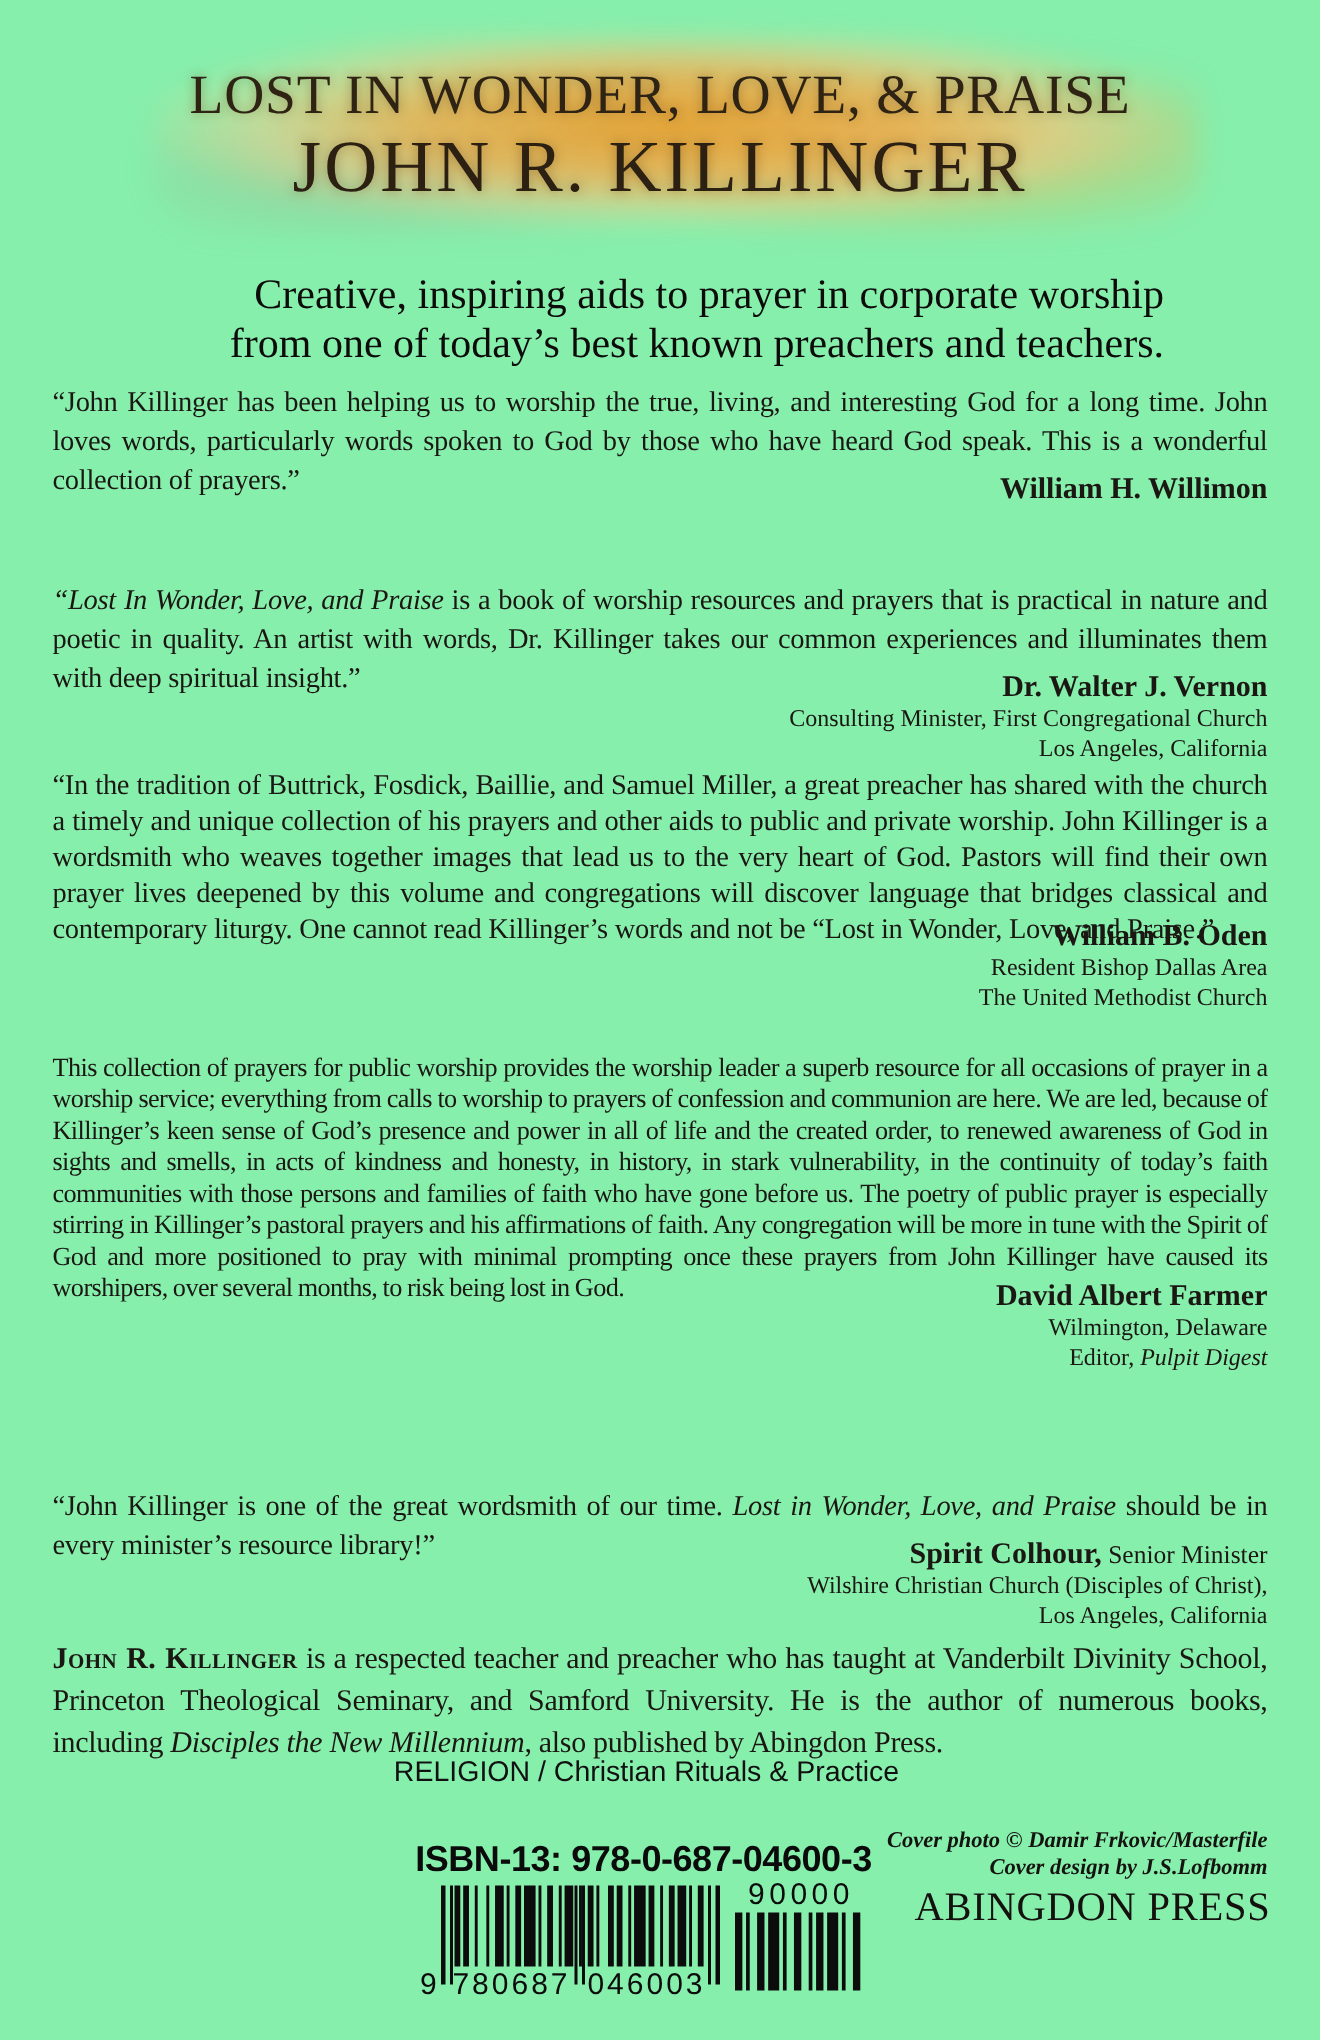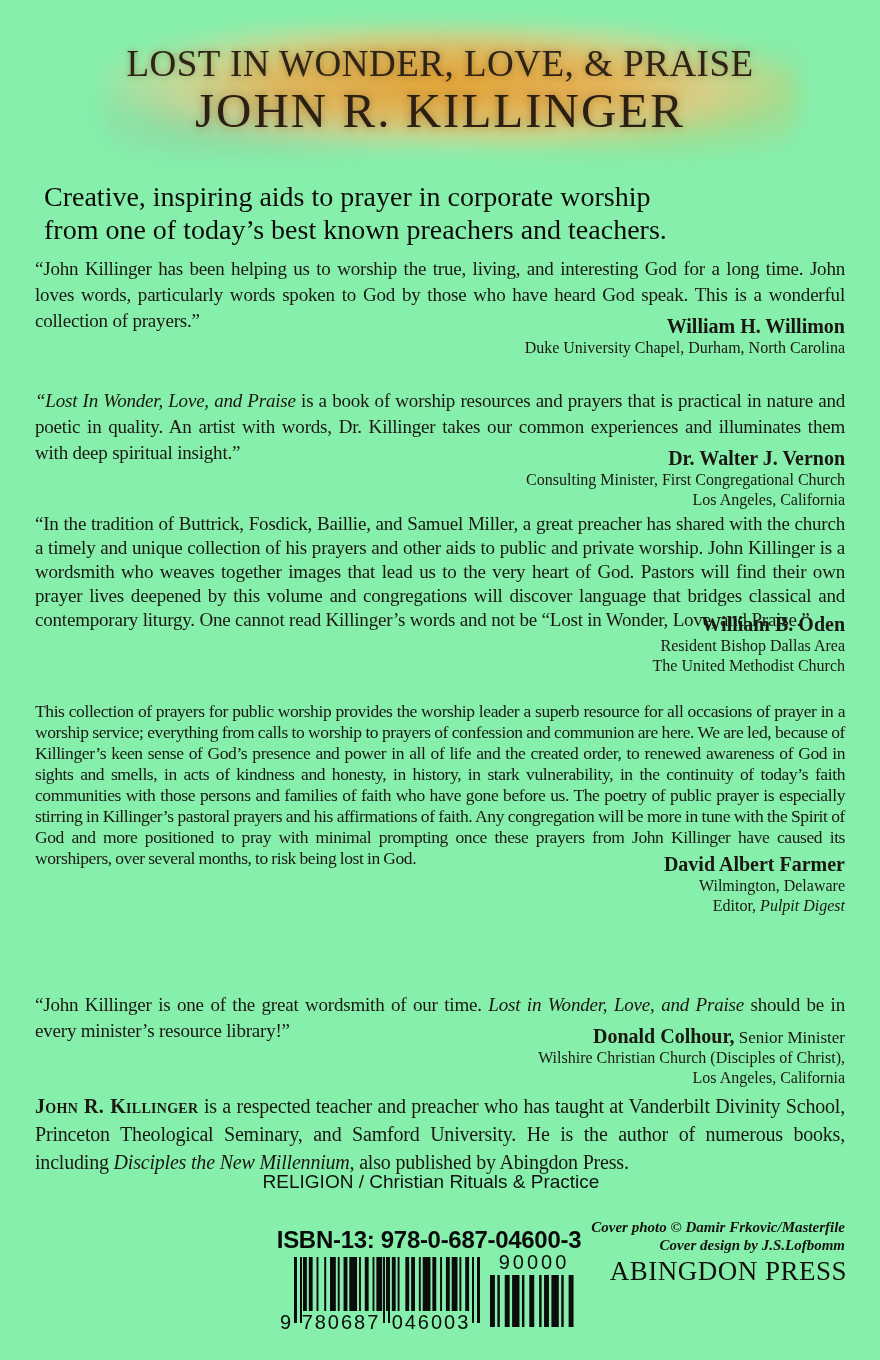--- a/index.html
+++ b/index.html
@@ -26,22 +26,22 @@
     white-space:nowrap;
   }
   .title-line2 {
     position:absolute; left:40px; width:800px; top:82px; text-align:center;
     font-size:49px; letter-spacing:2px; color:#2b2011;
     text-shadow:0 0 8px rgba(100,65,20,0.45);
     white-space:nowrap;
   }
 
   
-  .tagline { position:absolute; left:0; top:180px; width:776px; text-align:left;
-    font-size:28px; line-height:33px; color:#0e0c0a;padding-left:44px; }
+  .tagline { position:absolute; left:0; top:180px; width:776px; text-align:right;
+    font-size:28px; line-height:33px; color:#0e0c0a; }
 
   
   .sec { position:absolute; left:35px; width:810px; }
   .q { font-size:19px; line-height:26px; text-align:justify; letter-spacing:-0.2px; }
   .q3 { line-height:24px; }
   .para { font-size:17.5px; line-height:21px; letter-spacing:-0.4px; word-spacing:-0.5px; text-align:justify; }
   .bio-text { font-size:20px; line-height:28px; letter-spacing:-0.2px; text-align:justify; }
   .it { font-style:italic; }
   .attr { text-align:right; margin-top:-19px; }
   .attr .name { font-weight:bold; font-size:20px; line-height:23px; }
@@ -76,21 +76,20 @@
 
   <div class="tagline">
     <span style="display:block">Creative, inspiring aids to prayer in corporate worship</span>
     <span style="display:block">from one of today’s best known preachers and teachers.</span>
   </div>
 
   <section class="sec" style="top:256px">
     <p class="q" style="margin:0">“John Killinger has been helping us to worship the true, living, and interesting God for a long time. John loves words, particularly words spoken to God by those who have heard God speak. This is a wonderful collection of prayers.”</p>
     <div class="attr">
       <span class="name">William H. Willimon</span>
-      <span class="role">Duke University Chapel, Durham, North Carolina</span>
     </div>
   </section>
 
   <section class="sec" style="top:388px">
     <p class="q" style="margin:0"><span class="it">“Lost In Wonder, Love, and Praise</span><span> is a book of worship resources and prayers that is practical in nature and poetic in quality. An artist with words, Dr. Killinger takes our common experiences and illuminates them with deep spiritual insight.”</span></p>
     <div class="attr">
       <span class="name">Dr. Walter J. Vernon</span>
       <span class="role">Consulting Minister, First Congregational Church</span>
       <span class="role">Los Angeles, California</span>
     </div>
@@ -110,21 +109,21 @@
     <div class="attr" style="margin-top:-16px">
       <span class="name">David Albert Farmer</span>
       <span class="role">Wilmington, Delaware</span>
       <span class="role"><span>Editor, </span><span class="it">Pulpit Digest</span></span>
     </div>
   </section>
 
   <section class="sec" style="top:992px">
     <p class="q" style="margin:0"><span>“John Killinger is one of the great wordsmith of our time. </span><span class="it">Lost in Wonder, Love, and Praise</span><span> should be in every minister’s resource library!”</span></p>
     <div class="attr">
-      <span><span class="name">Donald Colhour,</span><span class="name-suffix"> Senior Minister</span></span>
+      <span><span class="name">Spirit Colhour,</span><span class="name-suffix"> Senior Minister</span></span>
       <span class="role">Wilshire Christian Church (Disciples of Christ),</span>
       <span class="role">Los Angeles, California</span>
     </div>
   </section>
 
   <section class="sec" style="top:1092px">
     <p class="bio-text" style="margin:0"><span class="smallcaps">John R. Killinger</span><span> is a respected teacher and preacher who has taught at Vanderbilt Divinity School, Princeton Theological Seminary, and Samford University. He is the author of numerous books, including </span><span class="it">Disciples the New Millennium</span><span>, also published by Abingdon Press.</span></p>
   </section>
 
   <div class="category-1 sans">RELIGION / Christian Rituals &amp; Practice</div>

